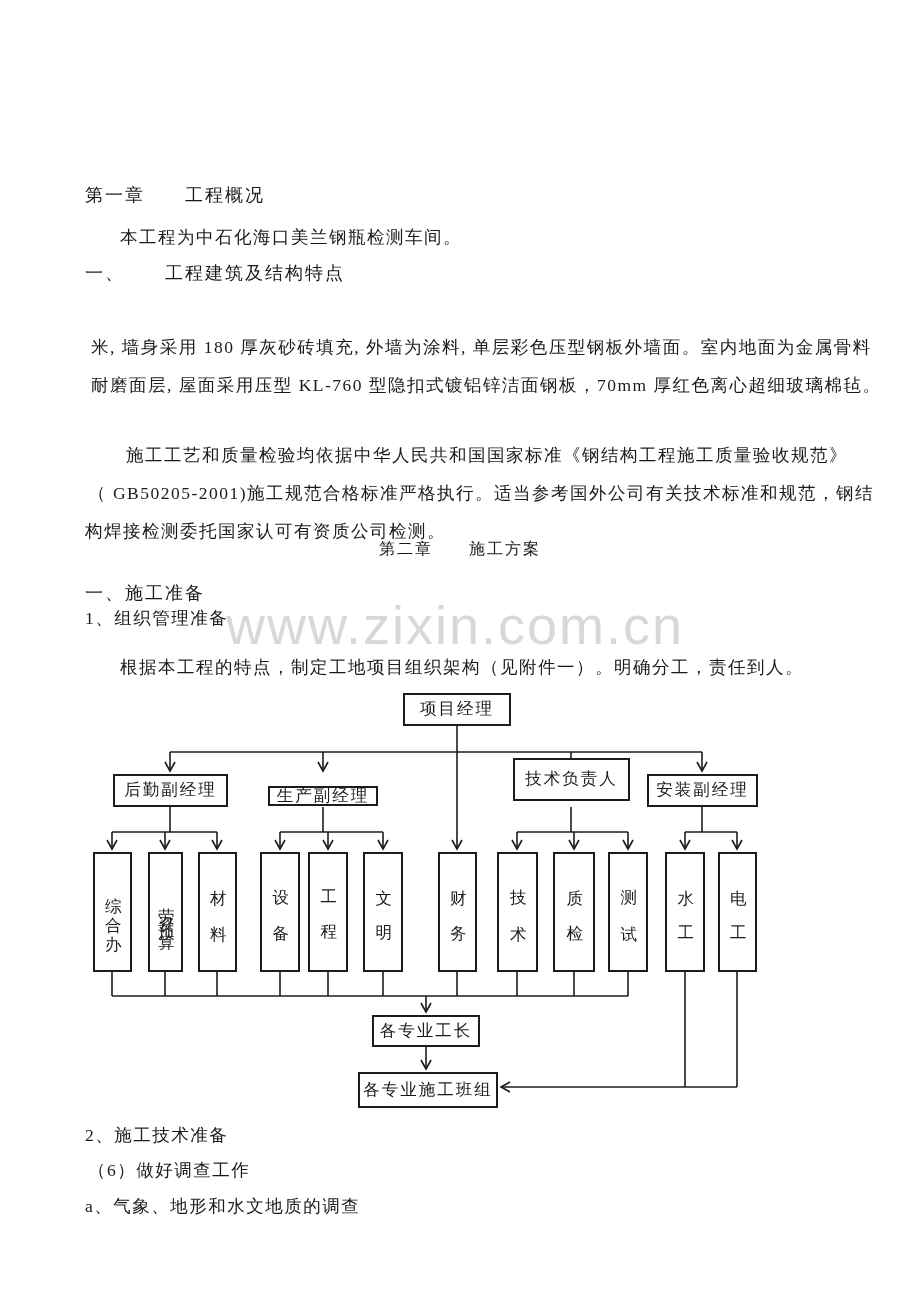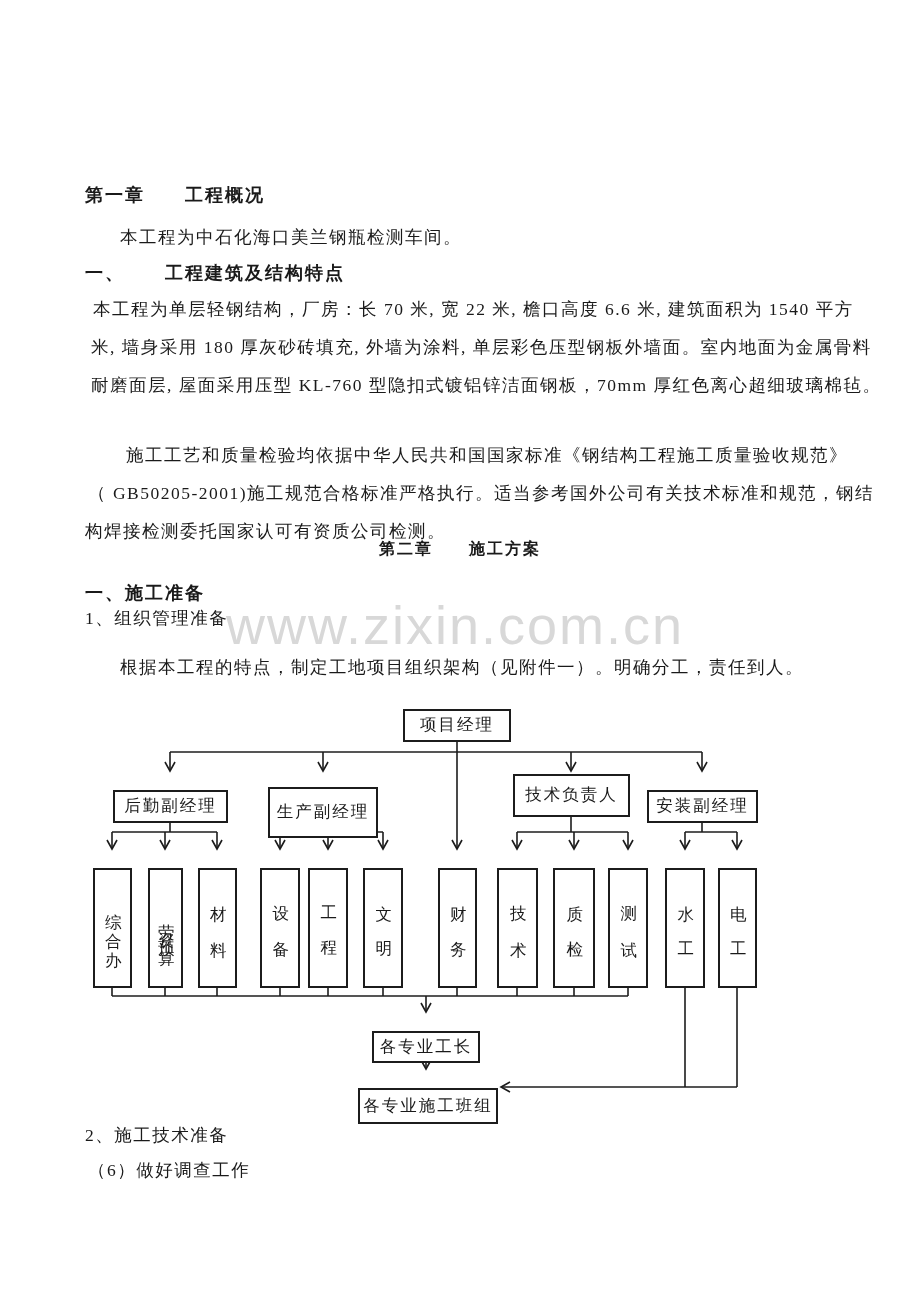--- a/index.html
+++ b/index.html
@@ -14,21 +14,21 @@
   }
   .line{
     position:absolute;
     white-space:nowrap;
     font-size:17.5px;
     letter-spacing:1.5px;
     z-index:2;
   }
   .hd{
     font-family:"Liberation Sans","DejaVu Sans",sans-serif;
-    font-weight:bold;
+    font-weight:normal;
     font-size:18px;
     letter-spacing:2px;
   }
   .hd-center{
     left:0;width:920px;text-align:center;
     font-size:16px;
   }
   .watermark{
     position:absolute;
     left:226px;top:594px;
@@ -45,52 +45,51 @@
   }
   .chart svg{position:absolute;left:0;top:0;}
   .node{
     position:absolute;
     box-sizing:border-box;
     background:#ffffff;
     border:2px solid #1c1c1c;
     display:flex;align-items:center;justify-content:center;
     font-size:16.5px;line-height:1;letter-spacing:2px;
     z-index:3;
-    margin-top:16px;
   }
   .vnode{
     writing-mode:vertical-rl;
     text-orientation:upright;
   }
   .ls2{letter-spacing:36px;}
   .ls3{letter-spacing:19px;}
   .ls4{letter-spacing:9px;}
 </style>
 </head>
 <body>
 
 <div class="page">
 
   <div class="watermark">www.zixin.com.cn</div>
 
   <div class="line hd" style="left:85px;top:183px">第一章　　工程概况</div>
   <div class="line" style="left:120px;top:225px">本工程为中石化海口美兰钢瓶检测车间。</div>
   <div class="line hd" style="left:85px;top:261px">一、　　工程建筑及结构特点</div>
-  <div class="line" style="left:93px;top:297px">本工程为单层轻钢结构，厂房：长 70 米, 宽 22 米, 檐口高度 6.6 米, 建筑面积为 1540 平方</div>
   <div class="line" style="left:91px;top:335px">米, 墙身采用 180 厚灰砂砖填充, 外墙为涂料, 单层彩色压型钢板外墙面。室内地面为金属骨料</div>
   <div class="line" style="left:91px;top:373px">耐磨面层, 屋面采用压型 KL-760 型隐扣式镀铝锌洁面钢板，70mm 厚红色离心超细玻璃棉毡。</div>
   <div class="line" style="left:126px;top:443px">施工工艺和质量检验均依据中华人民共和国国家标准《钢结构工程施工质量验收规范》</div>
   <div class="line" style="left:88px;top:481px">（ GB50205-2001)施工规范合格标准严格执行。适当参考国外公司有关技术标准和规范，钢结</div>
   <div class="line" style="left:85px;top:519px">构焊接检测委托国家认可有资质公司检测。</div>
   <div class="line hd hd-center" style="top:539px">第二章　　施工方案</div>
   <div class="line hd" style="left:85px;top:581px">一、施工准备</div>
   <div class="line" style="left:85px;top:606px">1、组织管理准备</div>
   <div class="line" style="left:120px;top:655px">根据本工程的特点，制定工地项目组织架构（见附件一）。明确分工，责任到人。</div>
   <div class="line" style="left:85px;top:1123px">2、施工技术准备</div>
   <div class="line" style="left:88px;top:1158px">（6）做好调查工作</div>
+  <div class="line" style="left:85px;top:1194px">a、气象、地形和水文地质的调查</div>
 
   <div class="chart">
 
     <svg width="920" height="430" viewBox="0 0 920 430">
       <defs>
         <marker id="arw" orient="auto" markerUnits="userSpaceOnUse" markerWidth="22" markerHeight="16" refX="0" refY="0" overflow="visible">
           <path d="M-9,-5 L0,0 L-9,5" fill="none" stroke="#1c1c1c" stroke-width="1.6"></path>
         </marker>
       </defs>
       <g stroke="#1c1c1c" stroke-width="1.6" fill="none">
@@ -142,21 +141,21 @@
 
         <line x1="685" y1="282" x2="685" y2="397"></line>
         <line x1="737" y1="282" x2="737" y2="397"></line>
         <line x1="737" y1="397" x2="501" y2="397" marker-end="url(#arw)"></line>
       </g>
     </svg>
 
     <div class="node" style="left:403px;top:3px;width:108px;height:33px">项目经理</div>
 
     <div class="node" style="left:113px;top:84px;width:115px;height:33px">后勤副经理</div>
-    <div class="node" style="left:268px;top:81px;width:110px;height:51px">生产副经理</div>
+    <div class="node" style="left:268px;top:96px;width:110px;height:20px">生产副经理</div>
     <div class="node" style="left:513px;top:68px;width:117px;height:43px">技术负责人</div>
     <div class="node" style="left:647px;top:84px;width:111px;height:33px">安装副经理</div>
 
     <div class="node vnode ls3" style="left:93px;top:162px;width:39px;height:120px">综合办</div>
     <div class="node vnode ls4" style="left:148px;top:162px;width:35px;height:120px">劳资预算</div>
     <div class="node vnode ls2" style="left:198px;top:162px;width:39px;height:120px">材料</div>
     <div class="node vnode ls2" style="left:260px;top:162px;width:40px;height:120px">设备</div>
     <div class="node vnode ls2" style="left:308px;top:162px;width:40px;height:120px">工程</div>
     <div class="node vnode ls2" style="left:363px;top:162px;width:40px;height:120px">文明</div>
     <div class="node vnode ls2" style="left:438px;top:162px;width:39px;height:120px">财务</div>

